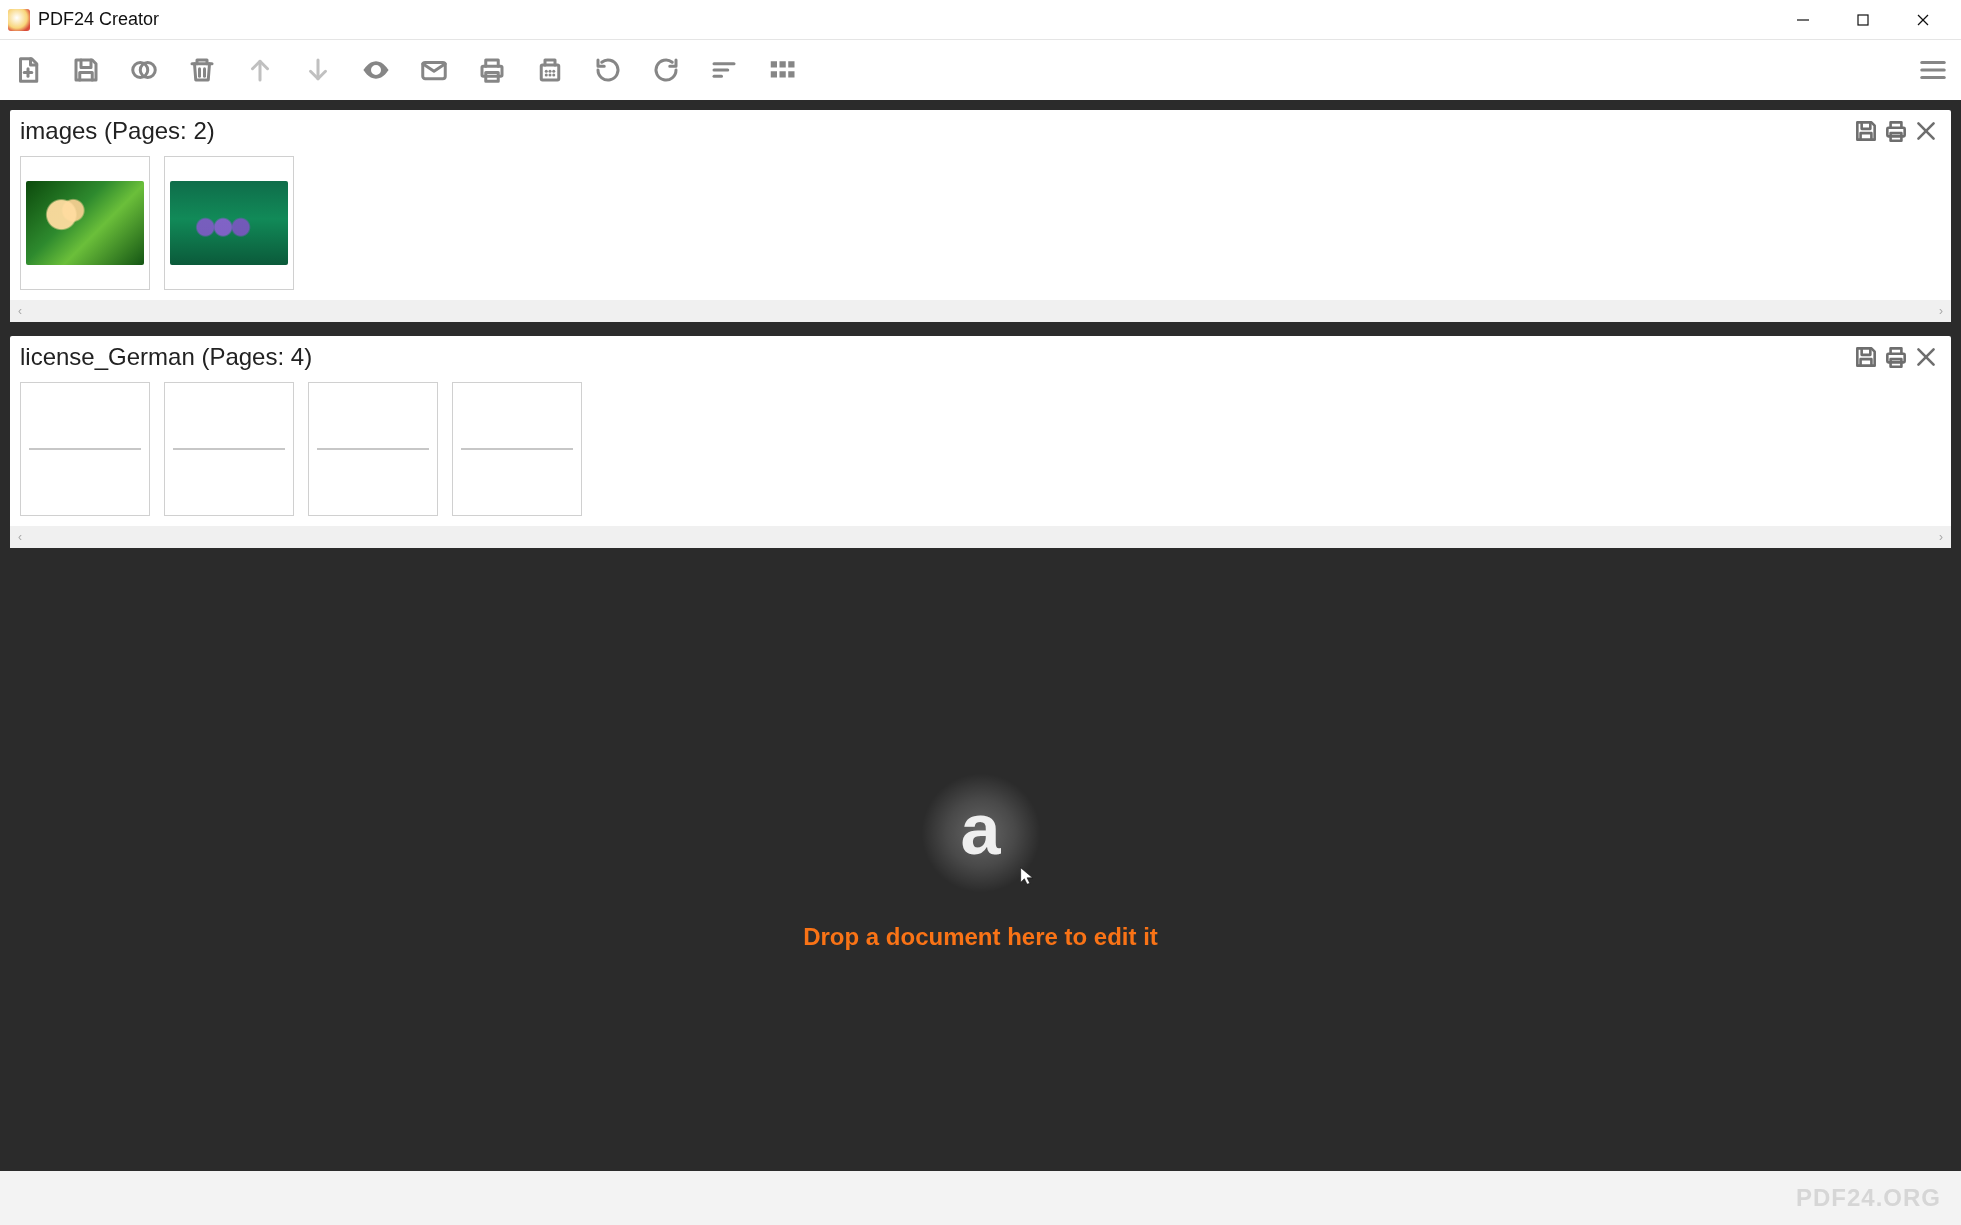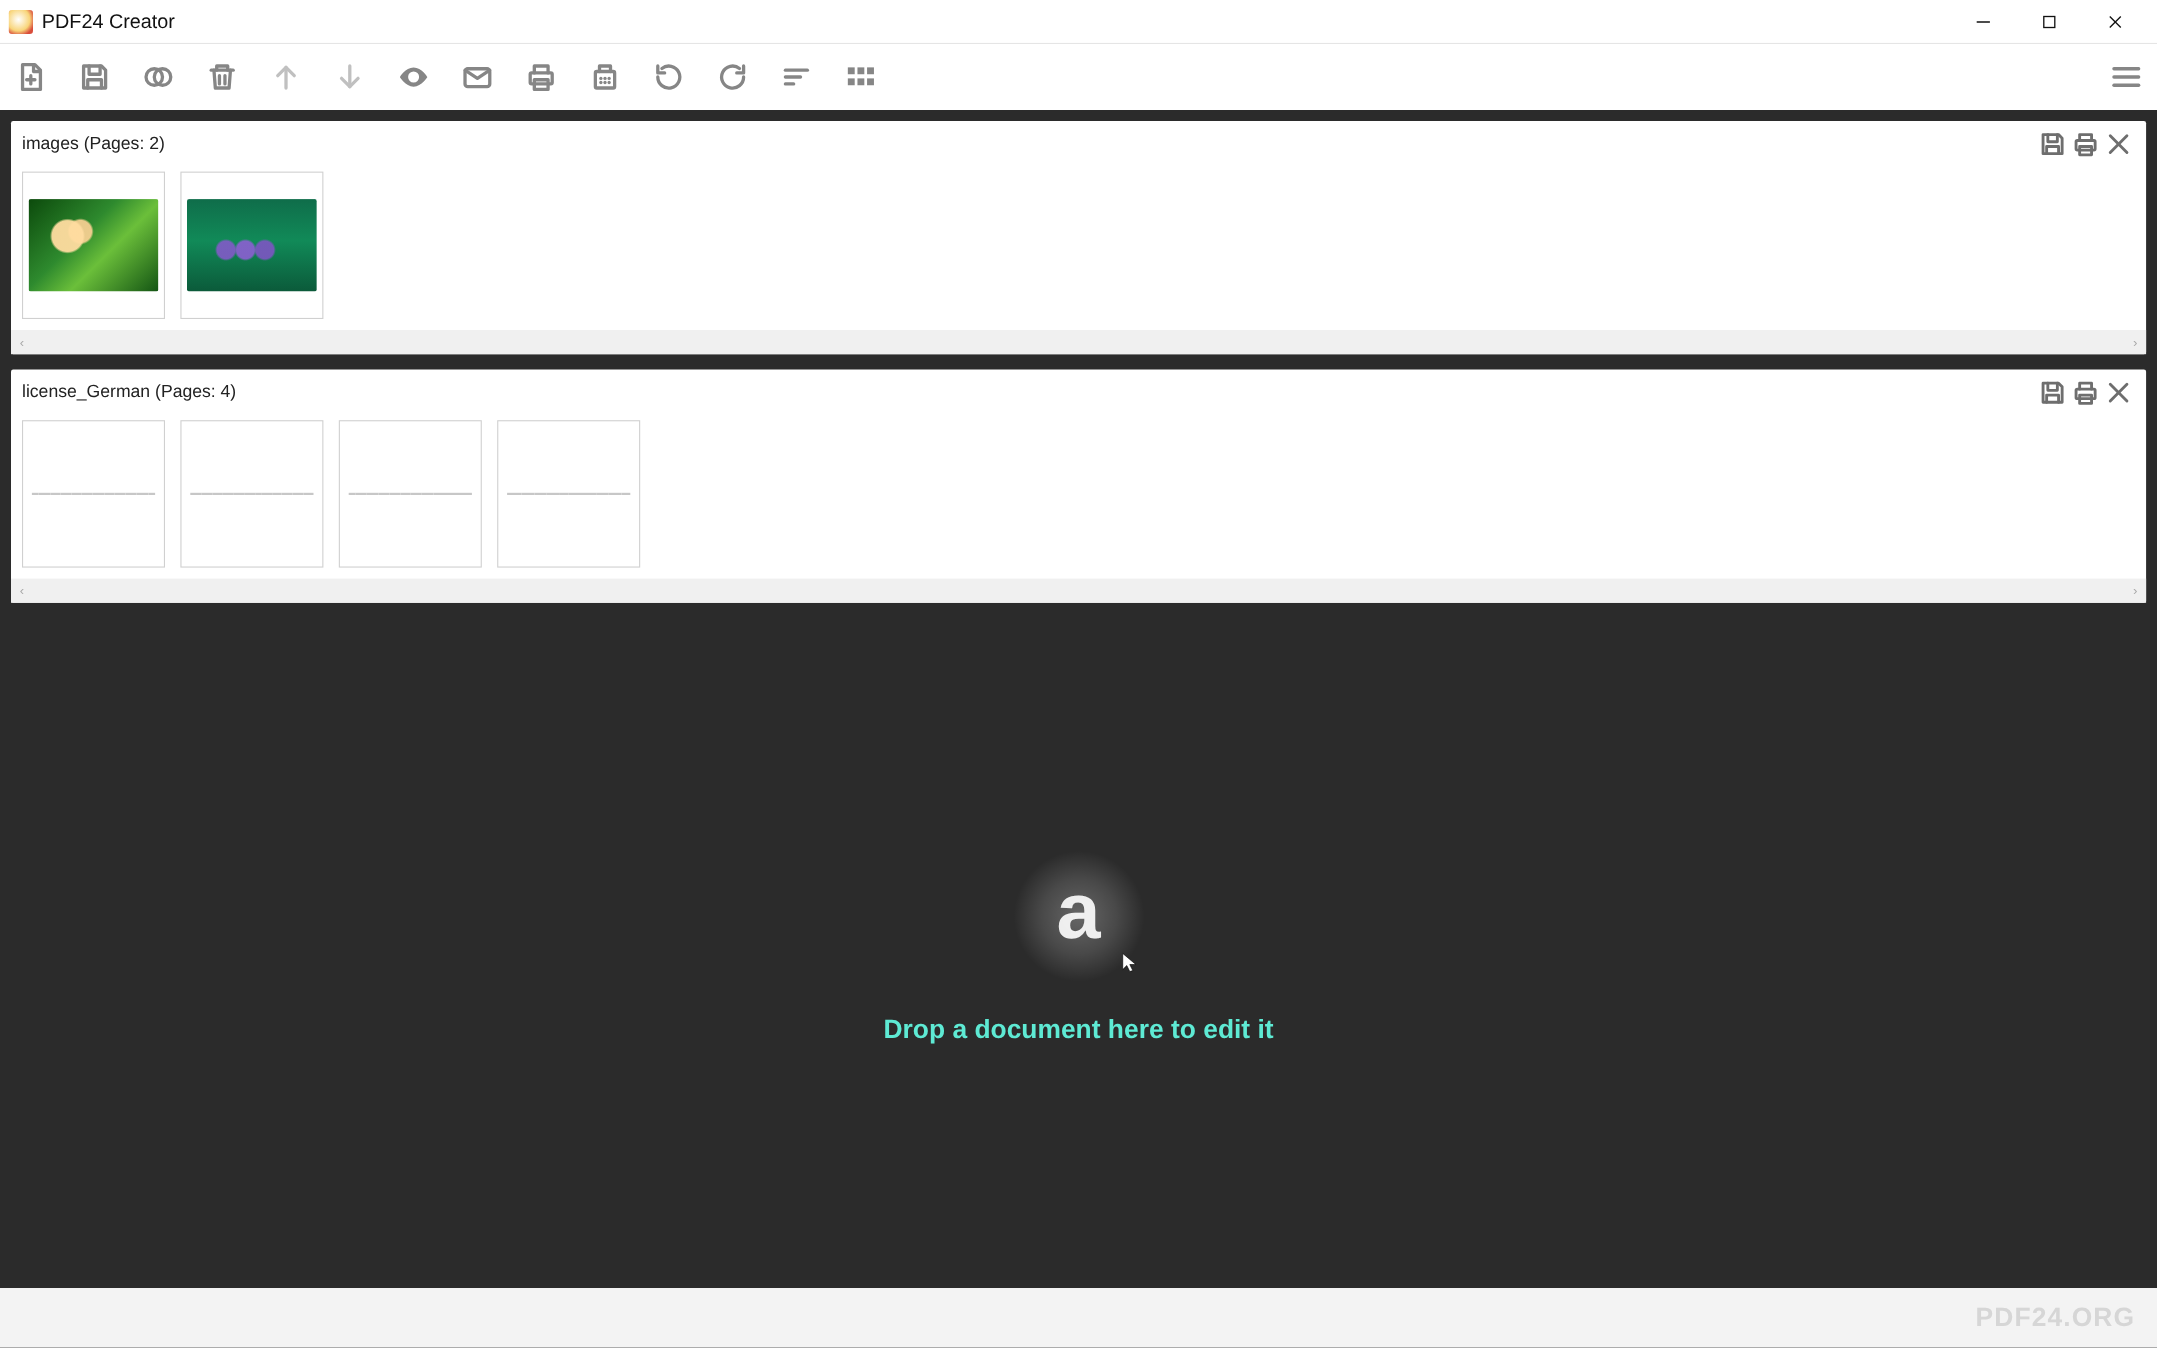--- a/index.html
+++ b/index.html
@@ -66,21 +66,21 @@
     background: #fff;
     border-radius: 2px;
     display: flex;
     flex-direction: column;
   }
   .doc-header {
     display: flex;
     align-items: center;
     padding: 6px 10px 2px 10px;
   }
-  .doc-title { font-size: 16px; color: #222; }
+  .doc-title { font-size: 24px; color: #222; }
   .doc-header .spacer { flex: 1; }
   .doc-action { width: 30px; height: 30px; color: #6e6e6e; display:flex; align-items:center; justify-content:center; cursor:pointer; }
   .doc-action svg { width: 26px; height: 26px; stroke: currentColor; fill: none; stroke-width: 2.4; stroke-linecap: round; stroke-linejoin: round; }
 
   .page-strip {
     display: flex;
     gap: 14px;
     padding: 8px 10px 10px 10px;
   }
   .page-thumb {
@@ -147,21 +147,21 @@
     display: flex; align-items: center; justify-content: center;
     margin-bottom: 30px;
   }
   .drop-visual .glyph {
     font-size: 72px; font-weight: 600; color: rgba(255,255,255,0.9);
     font-family: Arial, sans-serif;
     transform: translateY(-4px);
   }
   .drop-visual .cursor { position: absolute; bottom: 2px; right: 2px; color: #fff; }
   .drop-visual .cursor svg { width: 22px; height: 22px; fill: #fff; stroke: #000; stroke-width: 0.6; }
-  .drop-text { font-size: 24px; font-weight: 600; color: #5eead4; }
+  .drop-text { font-size: 24px; font-weight: 600; color: #f97316; }
 
   
   .footer {
     height: 54px;
     background: #f3f3f3;
     display: flex;
     align-items: center;
     justify-content: flex-end;
     padding: 0 20px;
   }

